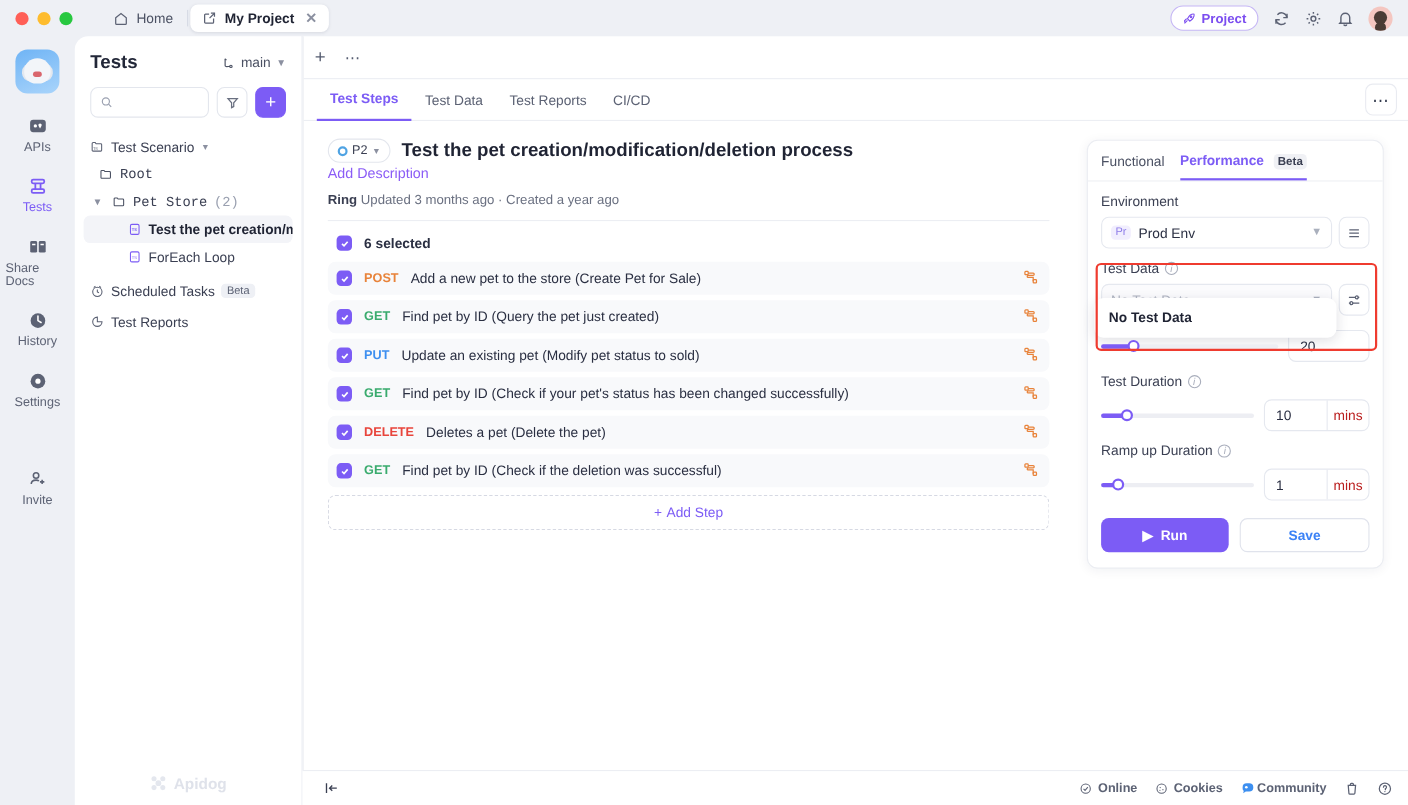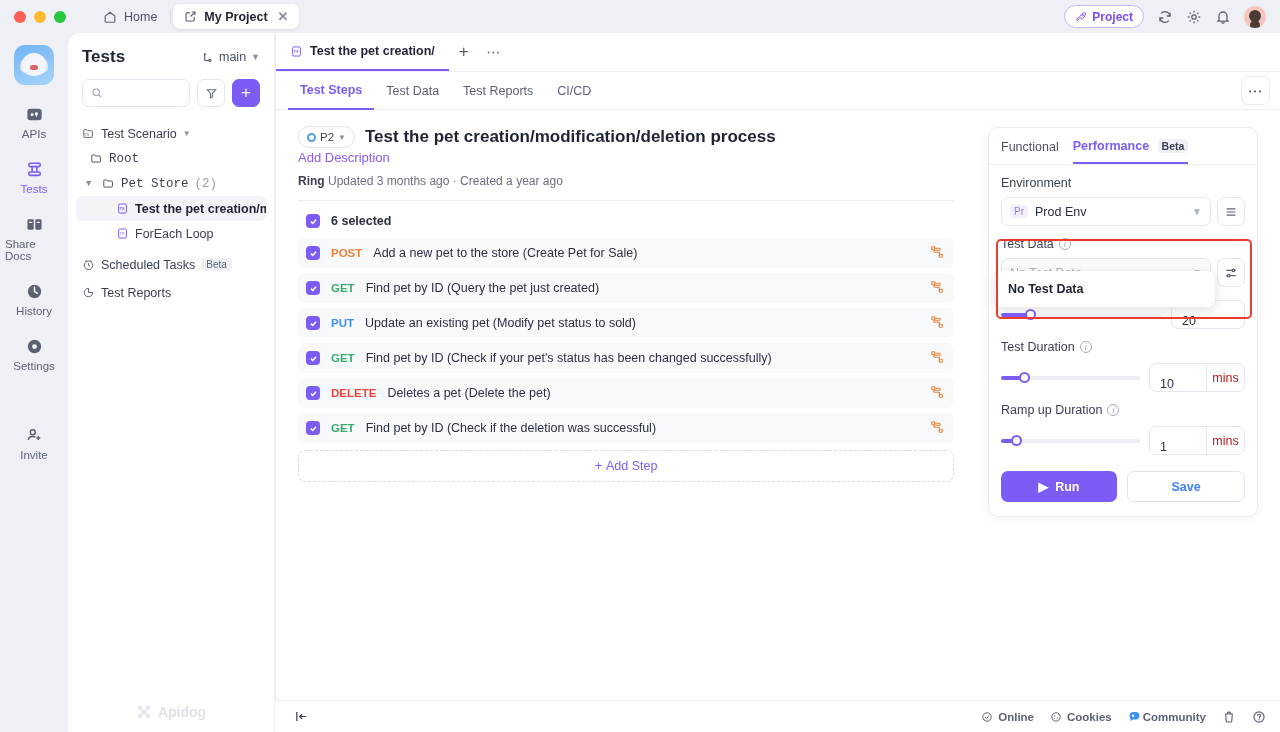--- a/index.html
+++ b/index.html
@@ -126,21 +126,21 @@
   .dd { position:absolute; left:6px; right:42px; top:45px; background:#fff; border-radius:8px;
         box-shadow:0 3px 12px rgba(25,30,60,.14); padding:5px; }
   .dd-item { height:26px; display:flex; align-items:center; padding:0 8px; font-size:12.5px; font-weight:bold; color:#1f2333;
              background:#fff; border-radius:6px; }
   .redbox { position:absolute; left:7px; top:111px; width:256px; height:80px; border:2px solid #ef3b2f; border-radius:5px;
             pointer-events:none; }
   .sliderrow { display:flex; align-items:center; gap:9px; margin-top:9px; }
   .track { flex:1; height:4px; border-radius:2px; background:#edeef3; position:relative; }
   .fill { position:absolute; left:0; top:0; height:4px; border-radius:2px; background:#7c5cf5; }
   .knob { position:absolute; top:-4px; width:11px; height:11px; border-radius:50%; background:#fff; border:2px solid #7c5cf5; }
-  .numbox { width:74px; height:29px; border:1px solid #e5e8ef; border-radius:7px; display:flex; align-items:flex-end;
+  .numbox { width:74px; height:29px; border:1px solid #e5e8ef; border-radius:7px; display:flex; align-items:center;
             font-size:12.5px; color:#2a2f42; }
   .numbox .val { flex:1; padding-left:10px; }
   .numbox .unit { width:38px; height:27px; border-left:1px solid #e5e8ef; display:flex; align-items:center;
                   justify-content:center; color:#b91c1c; }
   .numbox.wide { width:96px; }
   .btnrow { display:flex; gap:10px; padding:16px 12px 0 12px; }
   .btn { flex:1; height:31px; border-radius:7px; display:flex; align-items:center; justify-content:center; gap:7px;
          font-size:12.5px; font-weight:bold; }
   .btn.run { background:#7c5cf5; color:#fff; }
   .btn.save { border:1px solid #e0e3ec; color:#3b82f6; background:#fff; }
@@ -399,29 +399,20 @@
             <circle cx="8" cy="8" r="2.6"></circle>
           </svg>
         </span>
       <span>Apidog</span>
     </div>
   </div>
 
   <div class="main">
 
     <div class="doctabs">
-      <div class="doctab">
-        <span class="ic">
-            <svg width="13" height="13" viewBox="0 0 16 16" fill="none" stroke="#7c5cf5" stroke-width="1.2">
-              <rect x="3.2" y="2.4" width="9.6" height="11.2" rx="1.6"></rect>
-              <text x="4.6" y="10.2" font-size="4.6" fill="#7c5cf5" stroke="none" font-family="sans-serif">TS</text>
-            </svg>
-          </span>
-        <span>Test the pet creation/</span>
-      </div>
       <div class="doctab-btn">+</div>
       <div class="doctab-btn" style="font-size:14px;letter-spacing:1px">⋯</div>
     </div>
 
     <div class="subtabs">
       <div class="subtab active">
           <span>Test Steps</span>
         </div>
       <div class="subtab">
           <span>Test Data</span>

